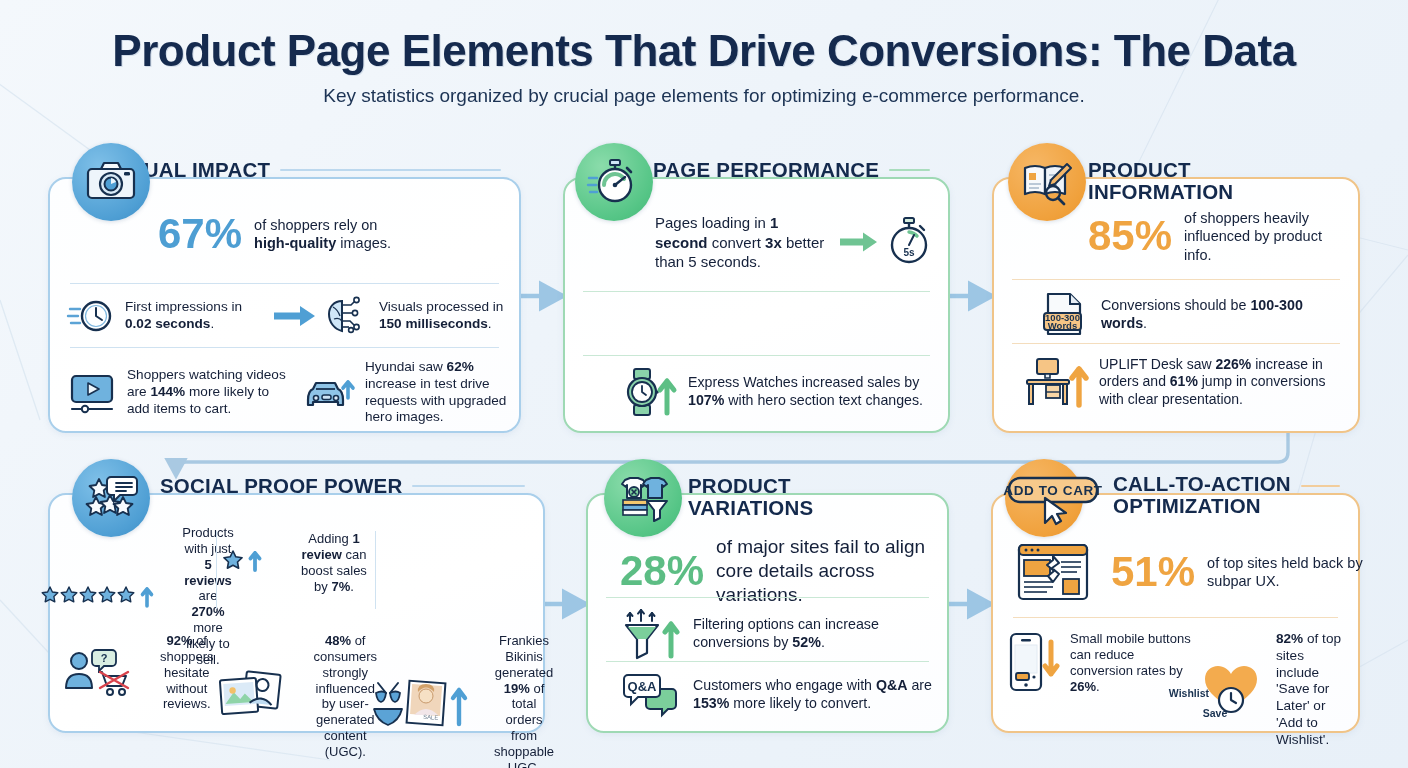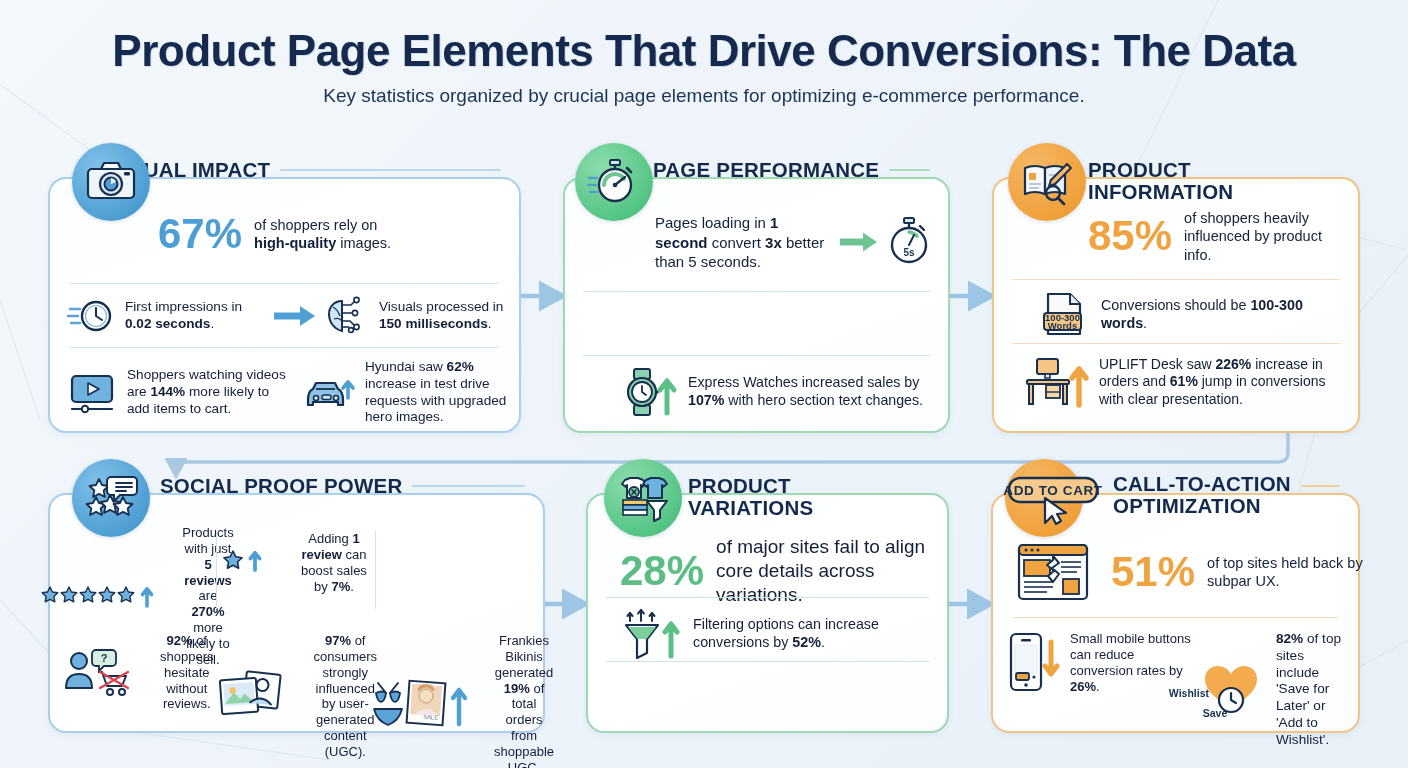--- a/index.html
+++ b/index.html
@@ -410,21 +410,21 @@
         <svg width="80" height="50" viewBox="0 0 80 50">
           <rect x="32" y="2" width="34" height="34" rx="2" fill="#fff" stroke="#17304f" stroke-width="2" transform="rotate(6 49 19)"></rect>
           <rect x="8" y="8" width="36" height="34" rx="2" fill="#fff" stroke="#17304f" stroke-width="2" transform="rotate(-4 26 25)"></rect>
           <rect x="11" y="12" width="30" height="22" fill="#dbeaf7" transform="rotate(-4 26 23)"></rect>
           <path d="M12 32 l9 -11 6 7 5 -5 8 9 z" fill="#8fd4a8" transform="rotate(-4 26 25)"></path>
           <circle cx="20" cy="19" r="3.2" fill="#f3c068" transform="rotate(-4 26 25)"></circle>
           <circle cx="49" cy="14" r="6" fill="none" stroke="#17304f" stroke-width="2" transform="rotate(6 49 19)"></circle>
           <path d="M38 33 q11 -11 22 0" fill="#bfdcf2" stroke="#17304f" stroke-width="2" transform="rotate(6 49 19)"></path>
         </svg>
         <div class="fact-txt">
-          <b>97%</b><span> of consumers strongly influenced by user-generated content (UGC).</span>
+          <b>48%</b><span> of consumers strongly influenced by user-generated content (UGC).</span>
         </div>
       </div>
       <div class="fact-col" style="width:164px;">
         <svg width="110" height="50" viewBox="0 0 110 50">
           <path d="M14 4 L22 14 M34 4 L26 14" stroke="#17304f" stroke-width="2" stroke-linecap="round"></path>
           <path d="M12 14 q6 -3 10 0 q-1 8 -5 9 q-4 -1 -5 -9 z" fill="#5ba3d6" stroke="#17304f" stroke-width="1.8"></path>
           <path d="M26 14 q6 -3 10 0 q-1 8 -5 9 q-4 -1 -5 -9 z" fill="#5ba3d6" stroke="#17304f" stroke-width="1.8"></path>
           <path d="M10 30 h28 q-3 12 -14 16 q-11 -4 -14 -16 z" fill="#5ba3d6" stroke="#17304f" stroke-width="1.8" stroke-linejoin="round"></path>
           <rect x="44" y="3" width="36" height="42" fill="#fff" stroke="#17304f" stroke-width="2" transform="rotate(4 62 24)"></rect>
           <rect x="47" y="6" width="30" height="30" fill="#f0d6bb" transform="rotate(4 62 22)"></rect>
@@ -479,20 +479,30 @@
         <path d="M6 18 h28 l-9.5 12 h-9 z" fill="#7bcf9b"></path>
         <path d="M49 47 V15 M49 15 l-6 8 M49 15 l6 8" stroke="#5dbf85" stroke-width="5" fill="none" stroke-linecap="round" stroke-linejoin="round"></path>
       </svg>
       <div class="fact-txt" style="font-size:14.3px;">
         <span>Filtering options can increase conversions by </span><b>52%</b><span>.</span>
       </div>
     </div>
 
     <div class="divider green" style="position:absolute; left:18px; right:18px; top:166px;"></div>
 
+    <div class="fact" style="position:absolute; left:34px; top:176px; right:14px;">
+      <svg class="icon" width="62" height="48" viewBox="0 0 62 48">
+        <path d="M28 18 h22 a4 4 0 0 1 4 4 v12 a4 4 0 0 1 -4 4 h-4 l-6 6 v-6 h-12 a4 4 0 0 1 -4 -4 v-12 a4 4 0 0 1 4 -4 z" fill="#7bcf9b" stroke="#17304f" stroke-width="2"></path>
+        <path d="M6 4 h28 a4 4 0 0 1 4 4 v14 a4 4 0 0 1 -4 4 h-18 l-7 7 v-7 h-3 a4 4 0 0 1 -4 -4 v-14 a4 4 0 0 1 4 -4 z" fill="#fff" stroke="#17304f" stroke-width="2"></path>
+        <text x="20" y="20" text-anchor="middle" font-family="Liberation Sans, sans-serif" font-size="13" font-weight="bold" fill="#17304f">Q&amp;A</text>
+      </svg>
+      <div class="fact-txt" style="font-size:14.2px;">
+        <span>Customers who engage with </span><b>Q&amp;A</b><span> are </span><b>153%</b><span> more likely to convert.</span>
+      </div>
+    </div>
   </div>
 
   <div class="card orange" style="left:991px; top:338px; width:369px; height:240px;">
     <div class="badge orange" style="left:12px; top:-36px;">
       <svg width="94" height="52" viewBox="0 0 94 52" style="margin-left:20px;">
         <rect x="2" y="6" width="88" height="24" rx="11" fill="#f7c98b" stroke="#17304f" stroke-width="2.4"></rect>
         <text x="46" y="23" text-anchor="middle" font-family="Liberation Sans, sans-serif" font-size="13.5" font-weight="bold" fill="#17304f" letter-spacing="0.6">ADD TO CART</text>
         <path d="M38 26 L38 51 L45 44 L49 52 L54 49 L50 42 L59 41 Z" fill="#fff" stroke="#17304f" stroke-width="2.2" stroke-linejoin="round"></path>
       </svg>
     </div>

